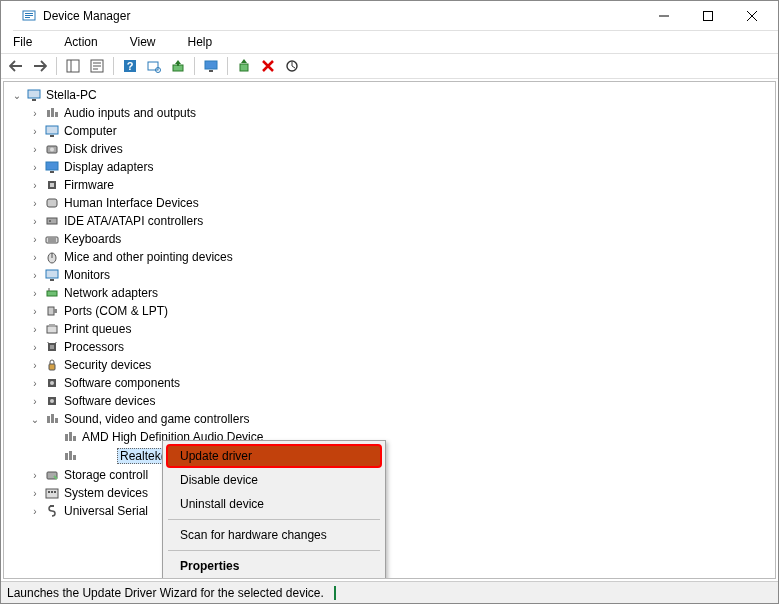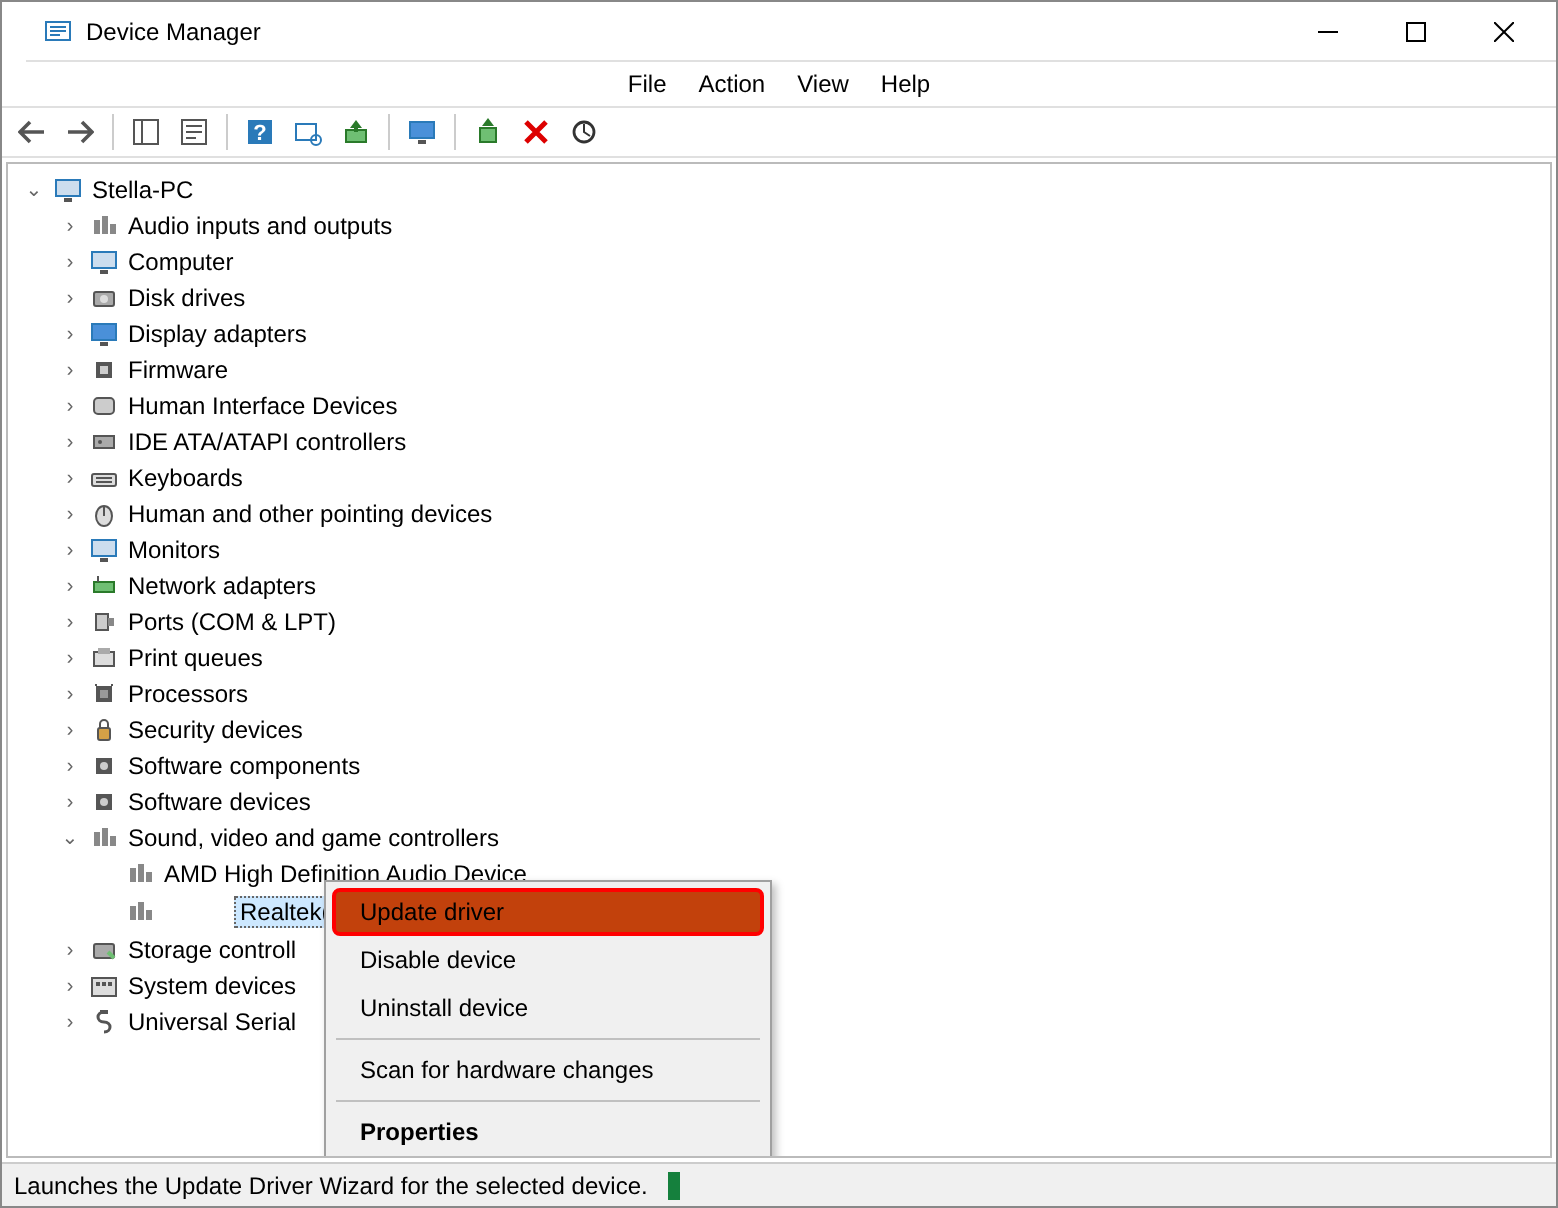--- a/index.html
+++ b/index.html
@@ -33,22 +33,21 @@
   .win-btn {
     width: 44px; height: 28px;
     display:flex;align-items:center;justify-content:center;
     font-size:14px;
   }
   .menubar {
     height: 22px;
     display:flex;
     align-items:center;
     padding: 0 4px;
-    gap: 0;
-    justify-content: center;
+    gap: 16px;
   }
   .menu-item { padding: 2px 8px; }
   .toolbar {
     height: 26px;
     border-top:1px solid #e0e0e0;
     border-bottom:1px solid #e0e0e0;
     display:flex;
     align-items:center;
     padding: 0 4px;
     gap: 2px;
@@ -112,21 +111,21 @@
   .cm-bold { font-weight:bold; }
   .statusbar {
     height:22px;
     border-top:1px solid #ccc;
     display:flex;
     align-items:center;
     padding:0 6px;
     font-size:12px;
     background:#f0f0f0;
   }
-  .status-cell { border-right:6px solid #15803d; padding-right:10px; margin-right:6px; }
+  .status-cell { border-right:2px solid #15803d; padding-right:10px; margin-right:6px; }
   svg { display:block; }
 </style>
 </head>
 <body>
 
 <div class="titlebar">
   <span class="title-icon">
     <svg width="14" height="14" viewBox="0 0 14 14">
         <rect x="1" y="2" width="12" height="9" fill="#fff" stroke="#2a7ab9"></rect>
         <rect x="3" y="4" width="8" height="1" fill="#2a7ab9"></rect>
@@ -331,21 +330,21 @@
                 <span class="node-label">Keyboards</span>
               </span></li>
             <li><span class="node-row">
                 <span class="expander">›</span>
                 <span class="node-icon">
                   <svg width="14" height="14">
                     <ellipse cx="7" cy="8" rx="4" ry="5" fill="#ddd" stroke="#555"></ellipse>
                     <line x1="7" y1="3" x2="7" y2="8" stroke="#555"></line>
                   </svg>
                 </span>
-                <span class="node-label">Human and other pointing devices</span>
+                <span class="node-label">Mice and other pointing devices</span>
               </span></li>
             <li><span class="node-row">
                 <span class="expander">›</span>
                 <span class="node-icon">
                   <svg width="14" height="14">
                     <rect x="1" y="2" width="12" height="8" fill="#cde" stroke="#2a7ab9"></rect>
                     <rect x="5" y="11" width="4" height="2" fill="#555"></rect>
                   </svg>
                 </span>
                 <span class="node-label">Monitors</span>

